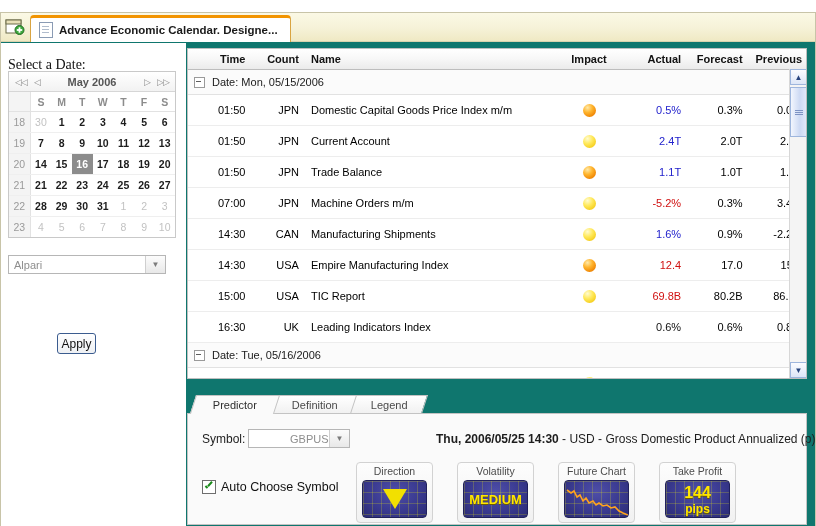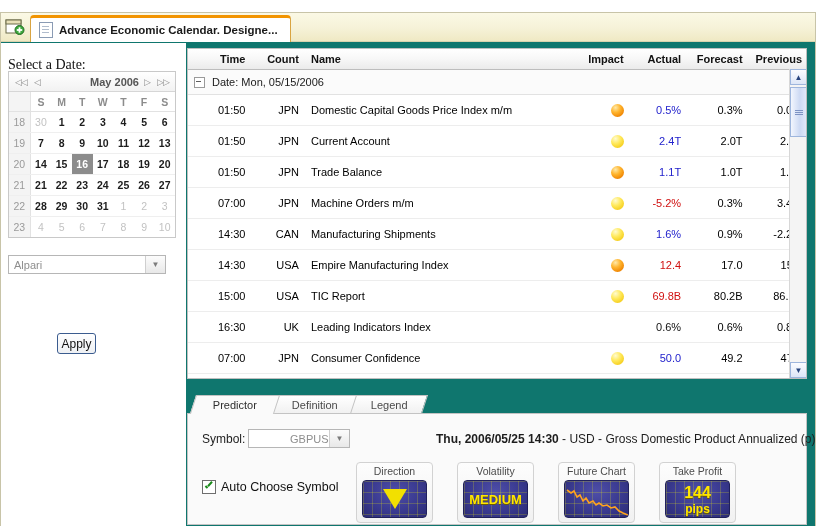--- a/index.html
+++ b/index.html
@@ -33,21 +33,21 @@
   #date-label{position:absolute;left:8px;top:14px;}
   #tz-label{position:absolute;left:8px;top:211px;}
 
   
   #calendar{position:absolute;left:8px;top:28px;width:168px;
     border:1px solid #c9c9c9;background:#fff;box-sizing:border-box;}
   #cal-head{height:19px;display:flex;align-items:center;
     background:linear-gradient(to bottom,#ffffff,#f2f2f2);
     border-bottom:1px solid #d6d6d6;padding:0 4px;}
   .cal-nav{color:#8d8d8d;font-size:9px;letter-spacing:-1px;cursor:pointer;width:16px;text-align:center;flex:none;}
-  #cal-month{flex:1;text-align:right;font-size:11px;font-weight:bold;color:#555;}
+  #cal-month{flex:1;text-align:center;font-size:11px;font-weight:bold;color:#555;}
   table.cal{border-collapse:collapse;width:100%;}
   table.cal th{font-size:10.5px;font-weight:bold;color:#8c8c8c;height:17px;width:20px;text-align:center;
     border-bottom:1px solid #e2e2e2;background:#fff;}
   table.cal th.wk{background:#f4f4f4;border-right:1px solid #e2e2e2;}
   table.cal td{font-size:10.5px;height:18px;width:20px;text-align:center;color:#1c1c1c;font-weight:bold;
     border-bottom:1px solid #efefef;cursor:pointer;}
   table.cal td.wk{background:#f4f4f4;color:#9a9a9a;font-weight:normal;border-right:1px solid #e2e2e2;cursor:default;}
   table.cal td.oth{color:#c2c2c2;font-weight:normal;}
   table.cal td.sel{background:#8c8c8c;color:#fff;}
   table.cal tr:last-child td{border-bottom:none;}
@@ -69,21 +69,21 @@
   
   #gridwrap{position:absolute;left:187px;top:36px;width:620px;height:331px;
     background:#fff;border:1px solid #bfbfbf;box-sizing:border-box;overflow:hidden;}
   #grid-header{display:flex;height:20px;align-items:center;
     background:linear-gradient(to bottom,#ffffff 0%,#f7f7f7 50%,#ebebeb 100%);
     border-bottom:1px solid #bdbdbd;font-weight:bold;font-size:11px;color:#121212;}
   #grid-header .h{padding:0 4px;box-sizing:border-box;}
   .c-time{width:62px;text-align:right;}
   .c-count{width:54px;text-align:right;}
   .c-name{width:250px;text-align:left;padding-left:8px!important;}
-  .c-impact{width:78px;text-align:right;}
+  .c-impact{width:78px;text-align:center;}
   .c-actual{width:58px;text-align:right;}
   .c-forecast{width:62px;text-align:right;}
   .c-prev{width:60px;text-align:right;}
 
   #grid-body{height:309px;position:relative;}
   .grow{display:flex;align-items:center;height:30px;border-bottom:1px solid #ededed;font-size:11px;}
   .grow .cell{padding:0 4px;box-sizing:border-box;white-space:nowrap;overflow:hidden;}
   .grouprow{display:flex;align-items:center;height:24px;border-bottom:1px solid #e2e2e2;
     background:#fbfbfb;font-size:11px;color:#1a1a1a;padding-left:6px;}
   .expander{width:9px;height:9px;border:1px solid #9a9a9a;background:#fff;margin-right:7px;
@@ -355,20 +355,24 @@
           <div class="cell c-prev" data-interactable="false">86.9B</div>
         </div>
         <div class="grow" data-interactable="true">
           <div class="cell c-time" data-interactable="false">16:30</div>
           <div class="cell c-count" data-interactable="false">UK</div>
           <div class="cell c-name" data-interactable="false">Leading Indicators Index</div>
           <div class="cell c-impact" data-interactable="false"></div>
           <div class="cell c-actual v-black" data-interactable="false">0.6%</div>
           <div class="cell c-forecast" data-interactable="false">0.6%</div>
           <div class="cell c-prev" data-interactable="false">0.8%</div>
+        </div>
+        <div class="grouprow" data-interactable="true">
+          <span class="expander" data-interactable="true"></span>
+          <span data-interactable="false">Date: Tue, 05/16/2006</span>
         </div>
         <div class="grow" data-interactable="true">
           <div class="cell c-time" data-interactable="false">07:00</div>
           <div class="cell c-count" data-interactable="false">JPN</div>
           <div class="cell c-name" data-interactable="false">Consumer Confidence</div>
           <div class="cell c-impact" data-interactable="false"><span class="impact-ball impact-med" data-interactable="false"></span></div>
           <div class="cell c-actual v-blue" data-interactable="false">50.0</div>
           <div class="cell c-forecast" data-interactable="false">49.2</div>
           <div class="cell c-prev" data-interactable="false">47.9</div>
         </div>

